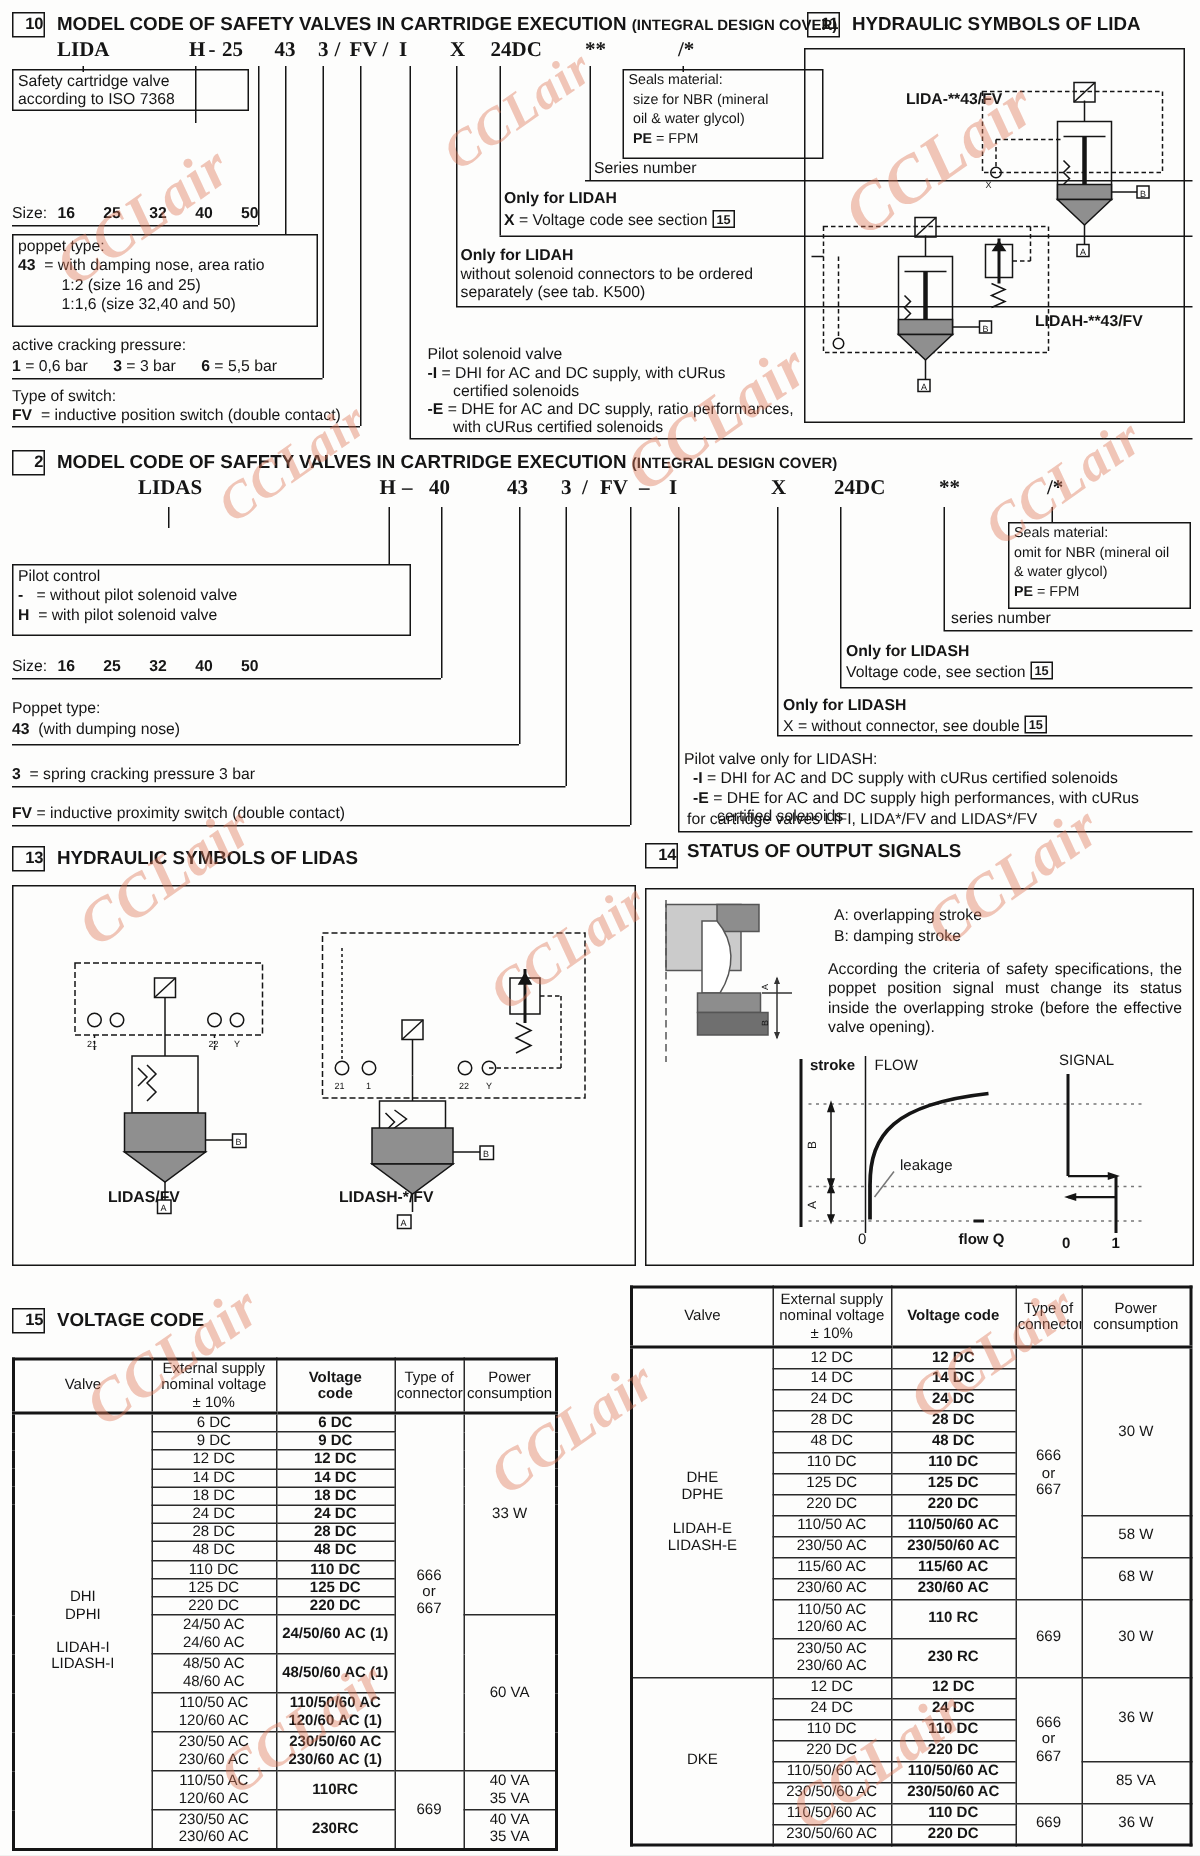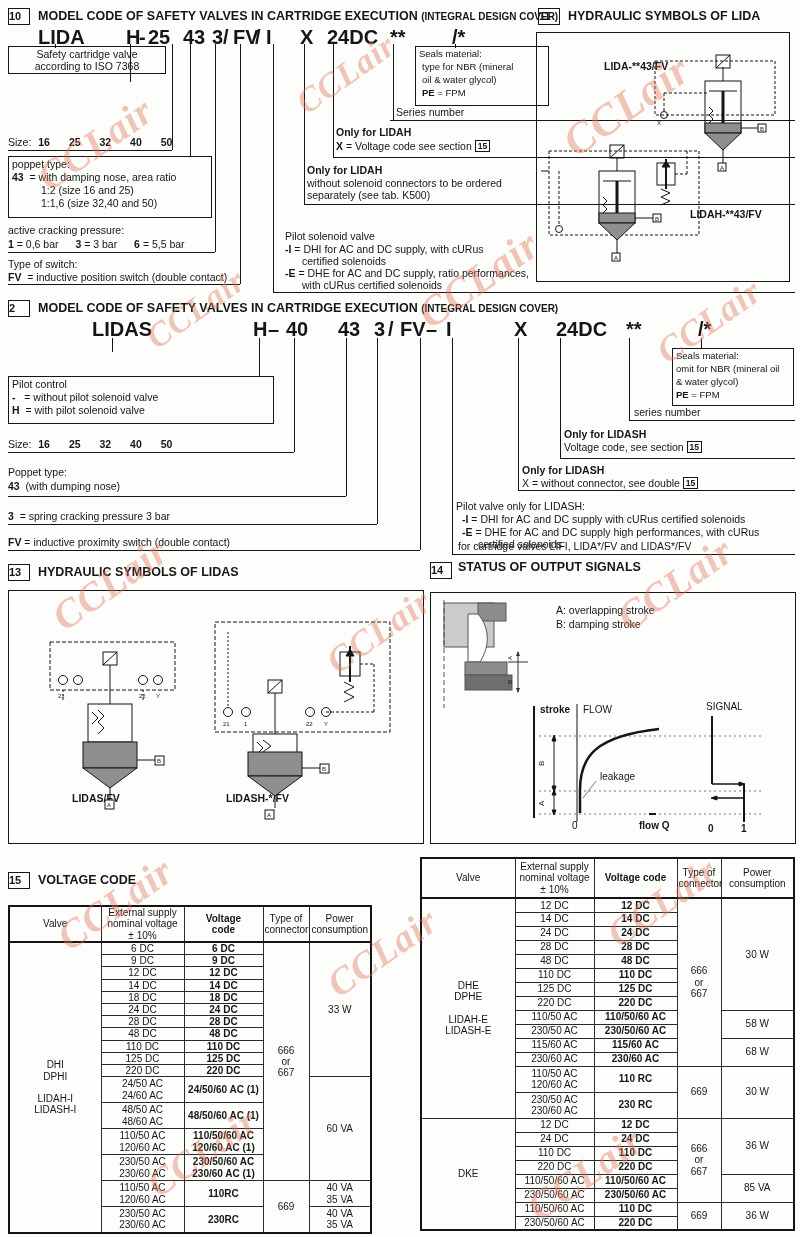--- a/index.html
+++ b/index.html
@@ -4,25 +4,25 @@
 <style>
   html,body{margin:0;padding:0;background:#e8e8e8;}
   .page{position:relative;width:800px;height:1237px;background:#fdfdfc;color:#151515;
         font-family:"Liberation Sans",sans-serif;overflow:hidden;}
   .abs{position:absolute;}
   .b{font-weight:bold;}
   .vl{position:absolute;width:1px;background:#151515;}
   .hl{position:absolute;height:1px;background:#151515;}
   .box{position:absolute;border:1.5px solid #151515;background:transparent;}
   .numbox{position:absolute;width:20px;height:15px;border:1.5px solid #151515;
-          font-weight:bold;font-size:11px;text-align:left;line-height:15px;}
+          font-weight:bold;font-size:11px;text-align:right;line-height:15px;}
   .sect-title{position:absolute;font-weight:bold;font-size:12.5px;white-space:nowrap;}
   .sect-title small{font-size:10px;font-weight:bold;}
-  .cs{position:absolute;font-weight:bold;font-size:20px;white-space:nowrap;}
-  .t{position:absolute;font-size:10.5px;white-space:nowrap;text-align:center;}
+  .cs{position:absolute;font-weight:bold;font-size:14px;white-space:nowrap;font-family:Liberation Serif, serif;}
+  .t{position:absolute;font-size:10.5px;white-space:nowrap;}
   .t9{position:absolute;font-size:9.5px;white-space:nowrap;}
   .pre{white-space:pre-line;}
   .refbox{display:inline-block;border:1px solid #151515;font-size:8.5px;font-weight:bold;
           padding:0 2px;line-height:10px;vertical-align:1px;}
   .vt{position:absolute;border-collapse:collapse;font-size:10px;text-align:center;
       table-layout:fixed;background:#fdfdfc;}
   .vt{border:2px solid #151515;}
   .vt td{border:1px solid #2a2a2a;padding:0 1px;white-space:pre-line;line-height:1.12;
          overflow:hidden;}
   .vt tr.hd td{border-bottom:2px solid #151515;font-size:10px;}
@@ -94,21 +94,21 @@
   <div class="t" style="left:8px;top:238px">
     <span class="b">1</span> <span>= 0,6 bar</span>
     <span class="b" style="margin-left:14px">3</span> <span>= 3 bar</span>
     <span class="b" style="margin-left:14px">6</span> <span>= 5,5 bar</span>
   </div>
   <div class="t" style="left:8px;top:258px">Type of switch:</div>
   <div class="t" style="left:8px;top:271px"><span class="b">FV</span>&nbsp;&nbsp;<span>= inductive position switch (double contact)</span></div>
 
   <div class="box" style="left:415px;top:46px;width:132px;height:58px">
     <div class="t9" style="left:3px;top:1px">Seals material:</div>
-    <div class="t9" style="left:6px;top:14px">type for NBR (mineral</div>
+    <div class="t9" style="left:6px;top:14px">size for NBR (mineral</div>
     <div class="t9" style="left:6px;top:27px">oil &amp; water glycol)</div>
     <div class="t9" style="left:6px;top:40px"><span class="b">PE</span> <span>= FPM</span></div>
   </div>
   <div class="t" style="left:396px;top:106px">Series number</div>
   <div class="t b" style="left:336px;top:126px">Only for LIDAH</div>
   <div class="t" style="left:336px;top:140px"><span class="b">X</span> = Voltage code see section <span class="refbox">15</span></div>
   <div class="t b" style="left:307px;top:164px">Only for LIDAH</div>
   <div class="t" style="left:307px;top:177px">without solenoid connectors to be ordered</div>
   <div class="t" style="left:307px;top:189px">separately (see tab. K500)</div>
   <div class="t" style="left:285px;top:230px">Pilot solenoid valve</div>
@@ -335,20 +335,21 @@
     <line x1="4" y1="0" x2="4" y2="108" stroke="#555" stroke-dasharray="5,3"></line>
     <line x1="78" y1="52" x2="78" y2="92" stroke="#333"></line>
     <polygon points="76,56 80,56 78,51" fill="#333"></polygon>
     <polygon points="76,88 80,88 78,93" fill="#333"></polygon>
     <line x1="68" y1="62" x2="88" y2="62" stroke="#333"></line>
     <text x="72" y="60" font-size="6" fill="#151515" transform="rotate(-90 72,60)">A</text>
     <text x="72" y="84" font-size="6" fill="#151515" transform="rotate(-90 72,84)">B</text>
   </svg>
   <div class="t" style="left:556px;top:604px">A: overlapping stroke</div>
   <div class="t" style="left:556px;top:618px">B: damping stroke</div>
+  <div class="abs" style="left:552px;top:640px;width:236px;font-size:10.5px;line-height:1.25;text-align:justify">According the criteria of safety specifications, the poppet position signal must change its status inside the overlapping stroke (before the effective valve opening).</div>
   <svg class="abs" style="left:444px;top:696px" width="345" height="140" viewBox="0 0 345 140">
     <g stroke="#151515" fill="none">
       <line x1="90" y1="10" x2="90" y2="122" stroke-width="2"></line>
       <line x1="133" y1="8" x2="133" y2="126"></line>
       <line x1="95" y1="118" x2="320" y2="118" stroke-dasharray="2,3" stroke="#777"></line>
       <line x1="95" y1="95" x2="320" y2="95" stroke-dasharray="2,3" stroke="#777"></line>
       <line x1="95" y1="40" x2="320" y2="40" stroke-dasharray="2,3" stroke="#777"></line>
       <path d="M136,117 L136,94 C136,60 152,40 215,33" stroke-width="2.5"></path>
       <line x1="110" y1="95" x2="110" y2="118"></line>
       <polygon points="108,99 112,99 110,94" fill="#151515"></polygon>

